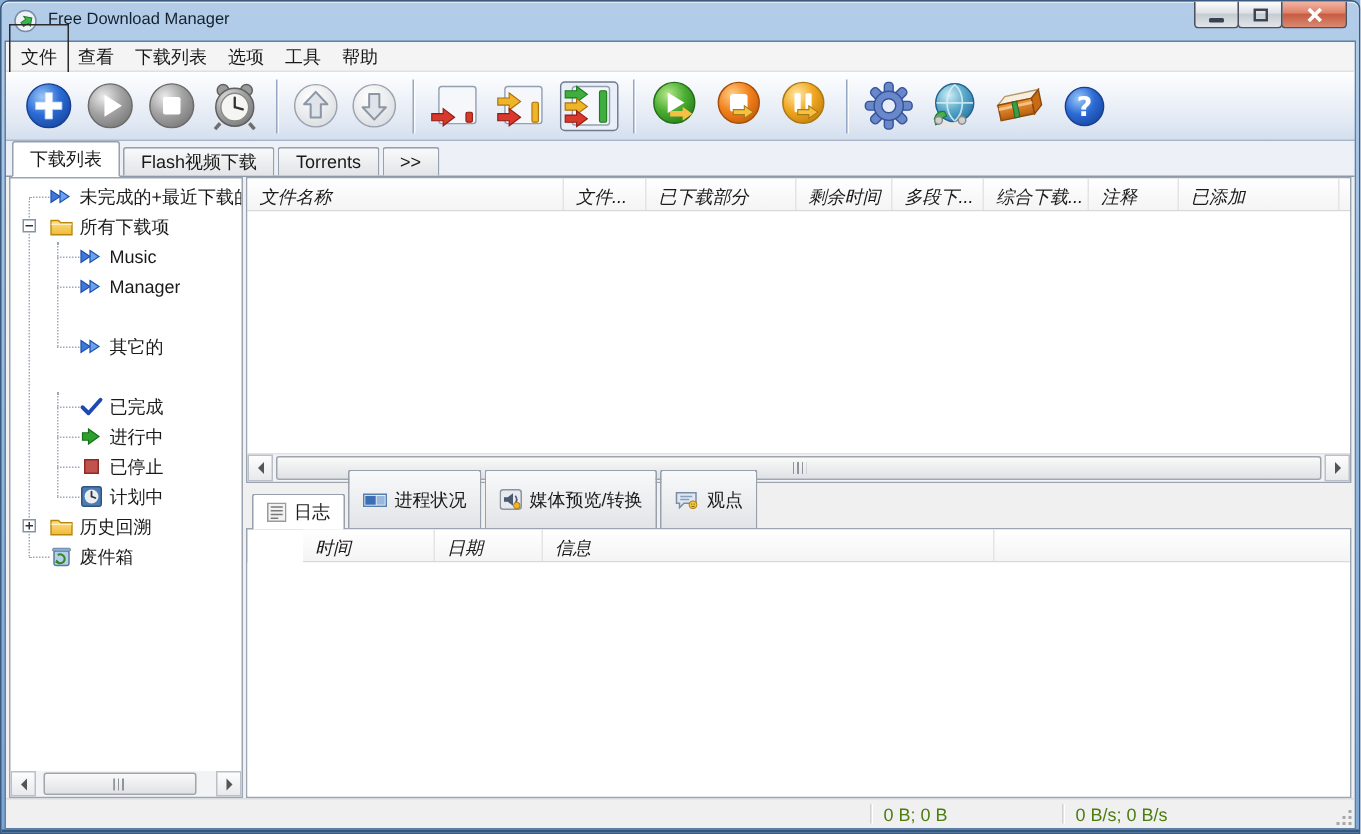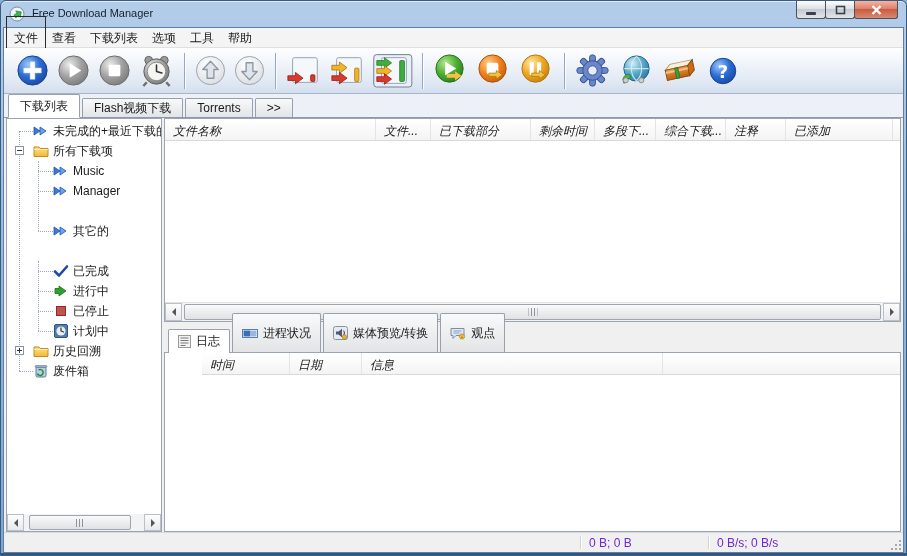--- a/index.html
+++ b/index.html
@@ -105,21 +105,21 @@
           border-radius:2px 2px 0 0; cursor:pointer; white-space:nowrap; }
   .btab.active { height:24px; background:#fff; position:relative; z-index:2; margin-bottom:-1px; }
   .bpanel { position:absolute; left:0; right:0; top:234px; bottom:0; background:#fff; border:1px solid #9aa5b1; }
   .log-header { position:absolute; left:0; right:0; top:0; height:22px; display:flex;
                 background:linear-gradient(#ffffff,#f4f4f5); border-bottom:1px solid #d9d9d9;margin-left:37px; }
   .log-body { position:absolute; left:0; right:0; top:22px; bottom:0; background:#fff; }
 
   
   .statusbar { position:absolute; left:0; right:0; bottom:0; height:20px; background:#f0f0f0;
                border-top:1px solid #d7dade; }
-  .stext { position:absolute; top:3px; color:#6d28d9; }
+  .stext { position:absolute; top:3px; color:#4d7c0f; }
   .ssep { position:absolute; top:3px; bottom:3px; width:1px; background:#d2d2d2; box-shadow:1px 0 0 #fff; }
   .grip { position:absolute; right:2px; bottom:2px; width:12px; height:12px; cursor:nwse-resize; }
   .grip i { position:absolute; width:2px; height:2px; background:#a8a8a8; }
 
   .hidden-defs { position:absolute; width:0; height:0; }
 </style>
 </head>
 <body>
 
 <svg class="hidden-defs">

